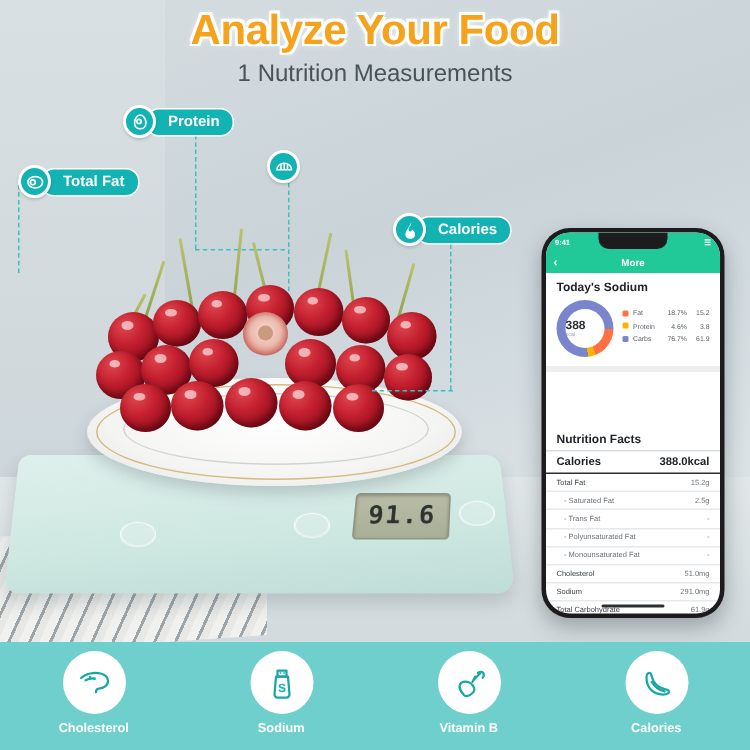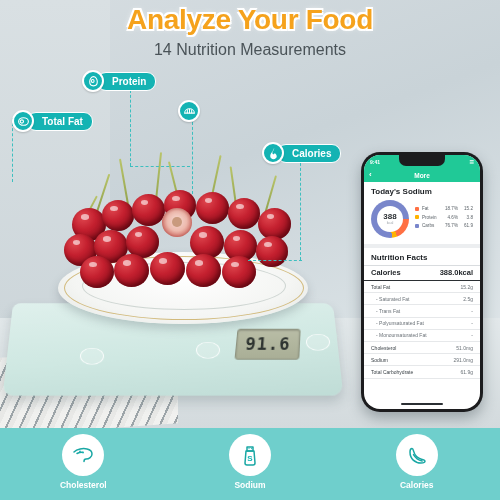--- a/index.html
+++ b/index.html
@@ -172,35 +172,35 @@
     position:absolute;left:5px;top:50%;transform:translateY(-50%);
     color:#fff;font-size:8px;line-height:1;
   }
   .card{background:#fff;padding:5px 7px 6px 7px;}
   .card-title{font-size:8px;font-weight:bold;color:#1d2125;margin-bottom:4px;}
   .intake-row{display:flex;align-items:center;gap:6px;}
   .donut{position:relative;width:38px;height:38px;flex:0 0 38px;}
   .donut .hole{
     position:absolute;left:6px;top:6px;width:26px;height:26px;
     background:#fff;border-radius:50%;
-    display:flex;flex-direction:column;align-items:center;justify-content:center;
+    display:flex;flex-direction:column;justify-content:center;
   }
   .donut .hole .v{font-size:8px;font-weight:bold;color:#2b2f33;line-height:1;}
   .donut .hole .u{font-size:3.6px;color:#9aa0a6;line-height:1;margin-top:1px;}
   .legend{flex:1;}
   .legend-row{
     display:flex;align-items:center;font-size:4.6px;color:#5d646a;
     margin-bottom:3.5px;
   }
   .legend-row .sw{width:4px;height:4px;border-radius:1px;margin-right:3px;flex:0 0 4px;}
   .legend-row .nm{flex:1;}
   .legend-row .pc{width:17px;text-align:right;}
   .legend-row .gm{width:15px;text-align:right;}
   .divider{height:4px;background:#eceef0;}
-  .facts-title{font-size:8px;font-weight:bold;color:#1d2125;padding:5px 7px 3px 7px;}
+  .facts-title{font-size:8px;font-weight:bold;color:#1d2125;padding:5px 7px 3px 7px;margin-top:35px;}
   .cal-row{
     display:flex;justify-content:space-between;align-items:center;
     padding:2px 7px 3px 7px;border-top:1px solid #d9dcdf;border-bottom:1.6px solid #2b2f33;
     font-size:7.5px;font-weight:bold;color:#1d2125;
   }
   .fact-row{
     display:flex;justify-content:space-between;align-items:center;
     padding:2.6px 7px;border-bottom:.8px solid #e6e8ea;
     font-size:5px;color:#3c4348;
   }
@@ -288,21 +288,21 @@
 
   <div class="dash-h" style="left:12px;top:118px;width:48px;"></div>
   <div class="dash-v" style="left:12px;top:118px;height:64px;"></div>
   <div class="dash-v" style="left:130px;top:90px;height:76px;"></div>
   <div class="dash-h" style="left:130px;top:166px;width:60px;"></div>
   <div class="dash-v" style="left:192px;top:122px;height:72px;"></div>
   <div class="dash-v" style="left:300px;top:158px;height:102px;"></div>
   <div class="dash-h" style="left:248px;top:260px;width:54px;"></div>
 
   <div class="headline">Analyze Your Food</div>
-  <div class="subhead">14 Nutrition Measurements</div>
+  <div class="subhead">1 Nutrition Measurements</div>
 
   <div class="callout" style="left:12px;top:110px;">
     <div class="cico">
       <svg width="13" height="13" viewBox="0 0 24 24" fill="none" stroke="#ffffff" stroke-width="2">
         <path d="M3 12c0-4 4-7 9-7s9 3 9 7-4 7-9 7-9-3-9-7z"></path>
         <circle cx="9" cy="12" r="3"></circle>
       </svg>
     </div>
     <div class="cpill">Total Fat</div>
   </div>
@@ -445,20 +445,30 @@
             <circle cx="11" cy="5.6" r=".6" fill="#14b3b3" stroke="none"></circle>
             <circle cx="13.4" cy="5.6" r=".6" fill="#14b3b3" stroke="none"></circle>
             <text x="12" y="18" font-size="8" font-weight="bold" text-anchor="middle" fill="#14b3b3" stroke="none">S</text>
           </svg>
         </div>
         <div class="strip-label">Sodium</div>
       </div>
       <div class="strip-item">
         <div class="strip-circle">
           <svg width="24" height="24" viewBox="0 0 24 24" fill="none" stroke="#19a7a4" stroke-width="1.5" stroke-linejoin="round" stroke-linecap="round">
+            <path d="M8.5 20.5C6 18 5 15 5.6 13.4c.6-1.6 3.4-2.6 6-1.6 2.6 1 4 4 3.6 5.6-.4 1.6-4.6 5-6.7 3.1z"></path>
+            <path d="M15 10l4-4M17.6 5.6c.9-.9 2.6-1 3.4-.2.8.8.7 2.5-.2 3.4"></path>
+            <path d="M14 11.5l1.8-3.4"></path>
+          </svg>
+        </div>
+        <div class="strip-label">Vitamin B</div>
+      </div>
+      <div class="strip-item">
+        <div class="strip-circle">
+          <svg width="24" height="24" viewBox="0 0 24 24" fill="none" stroke="#19a7a4" stroke-width="1.5" stroke-linejoin="round" stroke-linecap="round">
             <path d="M5 9c0 7 5 11 11 11 3 0 4-1 4-2 0-1-1.4-1.2-3-1.6C13 15.4 9.6 12.4 8.6 8.2 8.2 6.6 8 5.6 7 5.6 6 5.6 5 6.6 5 9z"></path>
             <path d="M8.5 11.6c2 3.4 5 5.6 8.6 6.4"></path>
           </svg>
         </div>
         <div class="strip-label">Calories</div>
       </div>
     </div>
 
 </div>
 

